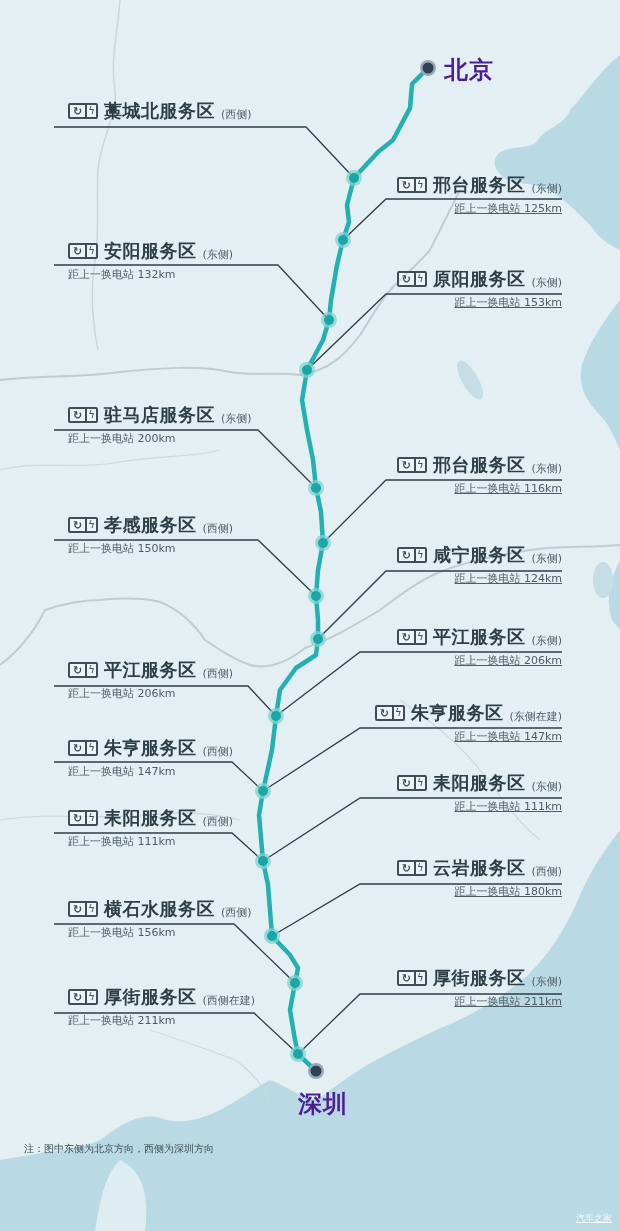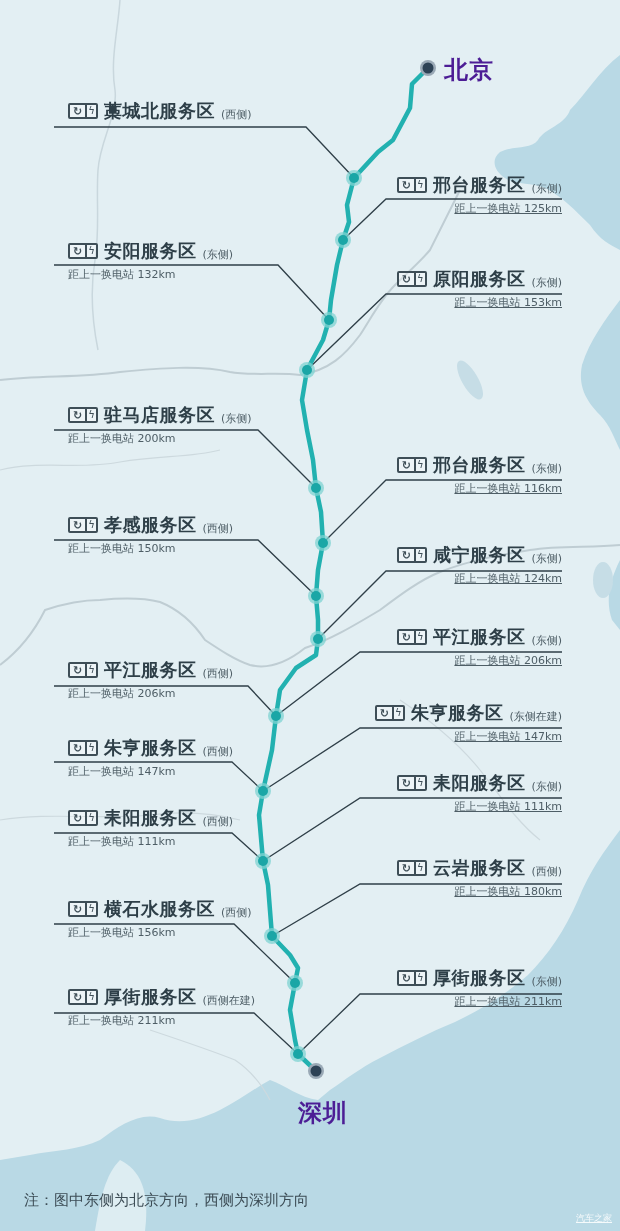--- a/index.html
+++ b/index.html
@@ -22,21 +22,21 @@
     background: rgba(255,255,255,0.35);
   }
   .icon-box .swap { width: 15px; height: 12px; display: flex; align-items: center; justify-content: center; font-size: 11px; font-weight: bold; line-height: 1; color: #3e4e57; }
   .icon-box .sep { width: 2px; height: 12px; background: #3e4e57; }
   .icon-box .bolt { flex: 1; display: flex; align-items: center; justify-content: center; font-size: 10px; line-height: 1; color: #3e4e57; }
   .name { font-size: 18px; font-weight: bold; color: #2e3f48; letter-spacing: 0.5px; }
   .side { font-size: 11px; color: #4e5e66; margin-left: 6px; margin-top: 7px; }
   .dist { font-size: 11px; color: #4e5e66; margin-top: 5px; height: 14px; }
   .label.right .dist { text-align: right; text-decoration: underline; }
   .city { position: absolute; font-size: 24px; font-weight: bold; color: #4c1d95; letter-spacing: 1px; }
-  .note { position: absolute; left: 24px; top: 1191px; font-size: 15px; color: #3c4c55; }
+  .note { position: absolute; left: 24px; top: 1142px; font-size: 10px; color: #3c4c55; }
   .watermark { position: absolute; right: 8px; top: 1212px; font-size: 9px; color: rgba(255,255,255,0.85); text-decoration: underline; }
 </style>
 </head>
 <body>
 
 <svg id="map-bg" viewBox="0 0 620 1231" xmlns="http://www.w3.org/2000/svg">
 
   <rect x="0" y="0" width="620" height="1231" fill="#e3eff3"></rect>
 
   <path fill="#b9d9e5" d="M620,55 C600,70 585,95 570,110 C565,125 545,128 538,140 C530,150 515,145 500,152 C490,160 495,172 505,178 C515,185 530,182 545,188 C560,195 575,210 590,225 C600,240 610,245 620,250 Z"></path>
@@ -142,21 +142,21 @@
     <circle cx="428" cy="68" r="8" fill="#9aa9b6"></circle>
     <circle cx="428" cy="68" r="5.5" fill="#2d4255"></circle>
   </g>
   <g>
     <circle cx="316" cy="1071" r="8" fill="#9aa9b6"></circle>
     <circle cx="316" cy="1071" r="5.5" fill="#2d4255"></circle>
   </g>
 </svg>
 
 <div class="city" style="left:444px; top:54px;">北京</div>
-<div class="city" style="left:298px; top:1088px;margin-top:9px;">深圳</div>
+<div class="city" style="left:298px; top:1088px;">深圳</div>
 
 <div id="labels">
     <div class="label" style="left: 68px; top: 100px;">
     <div class="title-row">
       <span class="icon-box">
         <span class="swap">↻</span>
         <span class="sep"></span>
         <span class="bolt">ϟ</span>
       </span>
       <span class="name">藁城北服务区</span>

